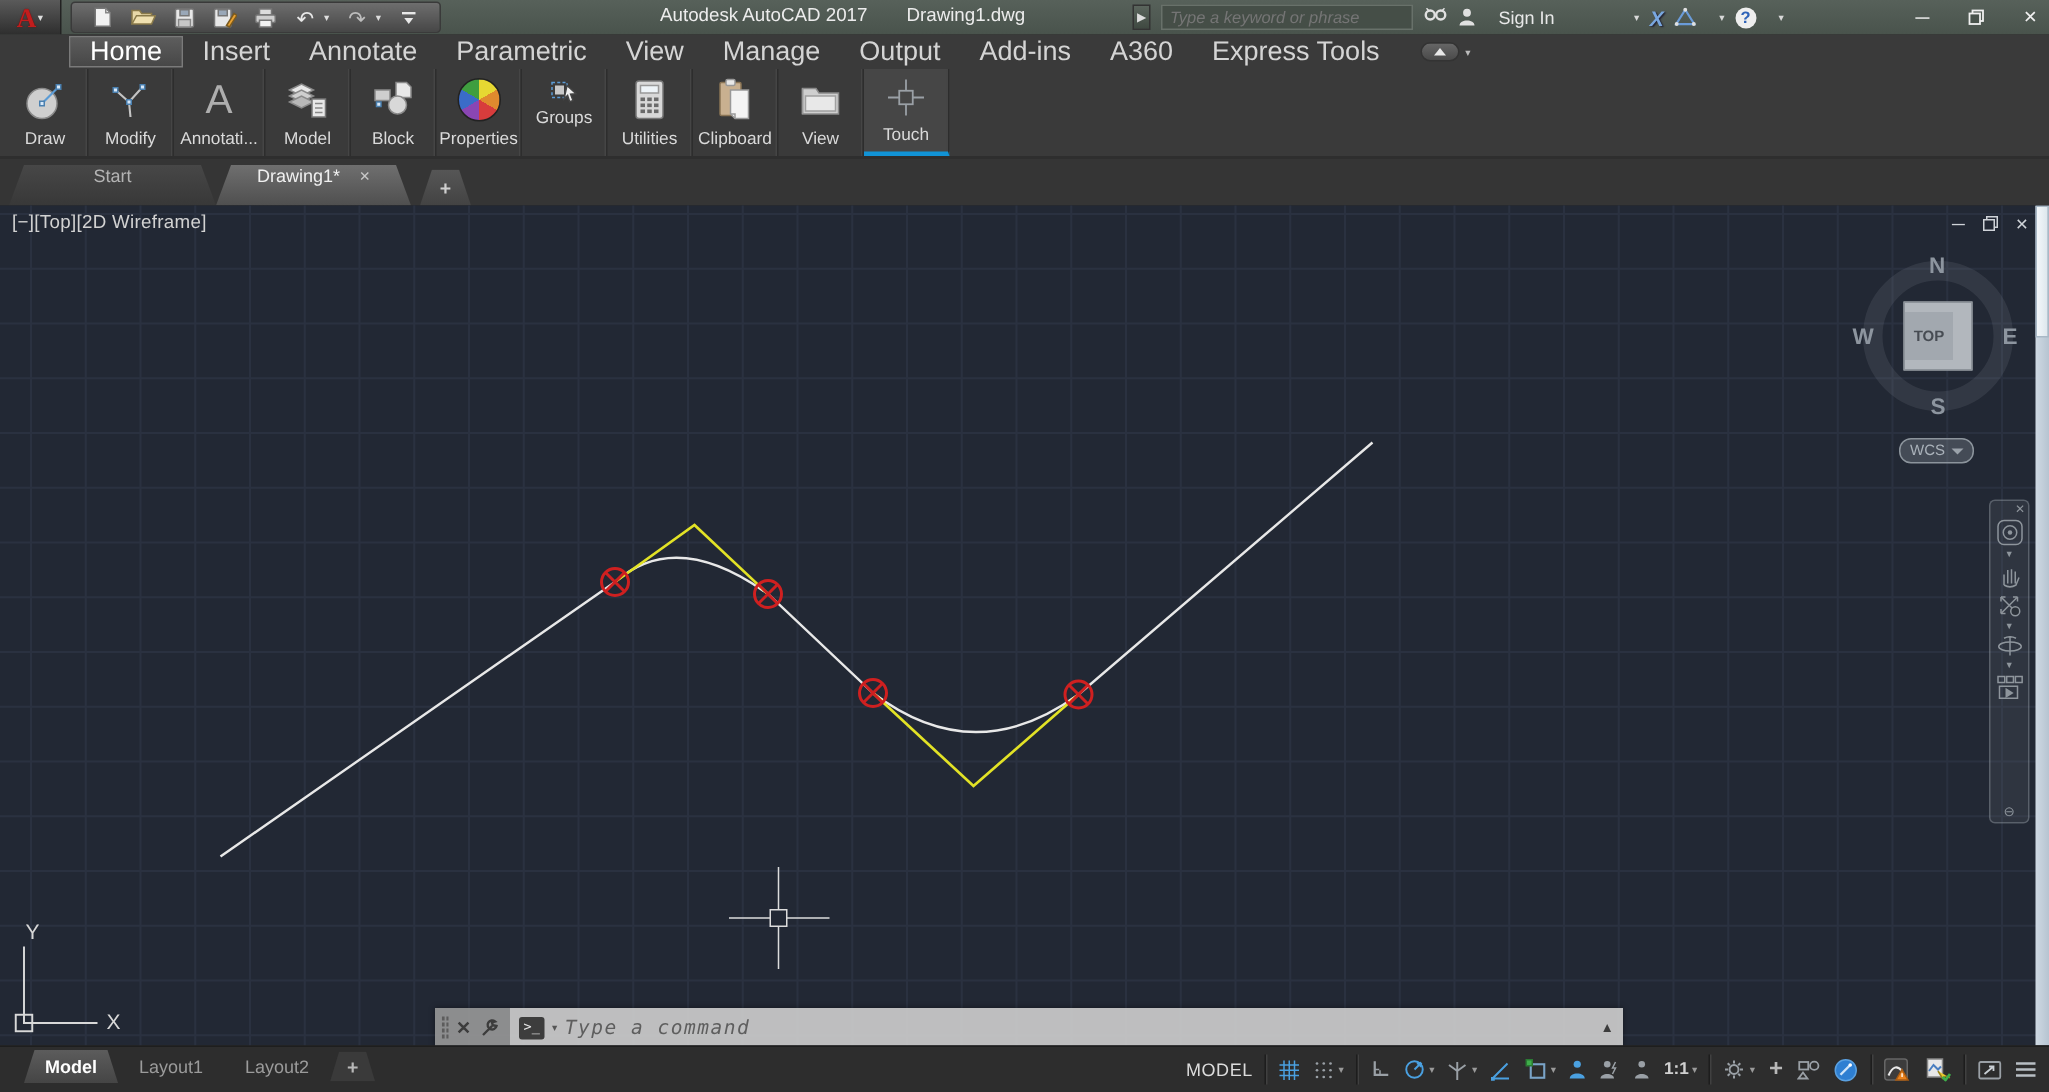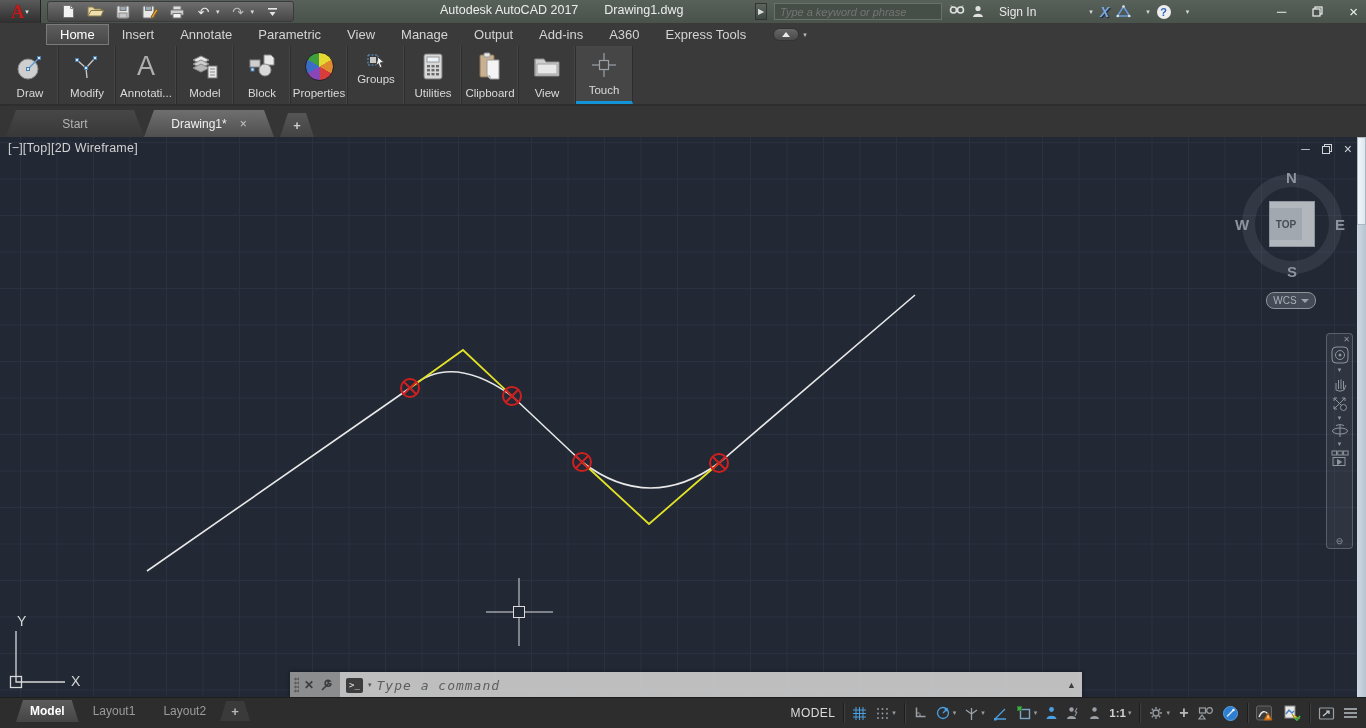--- a/index.html
+++ b/index.html
@@ -29,21 +29,21 @@
   .ic-caret { color:#d8d8d8; font-size:7px; }
   .xchg { color:#79a7e0; font-weight:bold; font-style:italic; font-size:14px; text-shadow:1px 1px 1px #223; }
   .helpq { width:14px; height:14px; border-radius:50%; background:#eee; color:#2e63b8; font-weight:bold;
     font-size:11px; display:flex; align-items:center; justify-content:center; }
   .winbtns { position:absolute; right:8px; top:0; height:23px; display:flex; align-items:center; gap:26px; }
   .winbtn { color:#f0f0f0; font-size:13px; line-height:1; }
 
   
   .menubar { position:absolute; left:0; top:23px; width:1366px; height:23px; background:#3a3a3a;
     display:flex; align-items:center; padding-left:46px; }
-  .mitem { color:#d4d4d4; font-size:13px; padding:3px 13px; height:21px; display:flex; align-items:center; }
+  .mitem { color:#d4d4d4; font-size:18px; padding:3px 13px; height:21px; display:flex; align-items:center; }
   .mitem.active { background:linear-gradient(#5d5d5d,#474747); border:1px solid #7a7a7a; color:#fff; }
   .ribbon-toggle { display:flex; align-items:center; gap:4px; margin-left:14px; }
   .rt-pill { width:26px; height:13px; background:linear-gradient(#666,#4a4a4a); border:1px solid #333;
     border-radius:7px; display:flex; align-items:center; justify-content:center; }
   .rt-up { width:0; height:0; border-left:4px solid transparent; border-right:4px solid transparent; border-bottom:5px solid #e8e8e8; }
 
   
   .ribbon { position:absolute; left:0; top:46px; width:1366px; height:60px; background:#3a3a3a;
     display:flex; align-items:stretch; padding-left:2px; border-bottom:2px solid #2e2e2e; }
   .rpanel { width:57px; display:flex; flex-direction:column; align-items:center; justify-content:flex-end;
@@ -55,21 +55,21 @@
   .rpanel.groups .rlabel { padding-bottom:10px; }
   .rpanel.touch { background:#464646; border-bottom:3px solid #1193d6; }
   .colorwheel { width:29px; height:29px; border-radius:50%;
     background:conic-gradient(#e6d832 0 60deg,#e08a2e 60deg 120deg,#d83c3c 120deg 180deg,#8a46b4 180deg 240deg,#3a6cc8 240deg 300deg,#3f9e3f 300deg 360deg);
     border:1px solid #222; }
   .bigA { font-size:27px; color:#aeaeae; font-weight:normal; line-height:1; }
 
   
   .filetabs { position:absolute; left:0; top:106px; width:1366px; height:31px; background:#353535;
     display:flex; align-items:flex-end; padding-left:6px; }
-  .ftab { height:27px; display:flex; align-items:center; justify-content:center; font-size:12px;
+  .ftab { height:27px; display:flex; justify-content:center; font-size:12px;
     clip-path:polygon(10px 0, calc(100% - 10px) 0, 100% 100%, 0 100%); }
   .ftab.start { width:138px; background:linear-gradient(#474747,#383838); color:#b4b4b4; }
   .ftab.active { width:130px; background:linear-gradient(#6f6f6f,#4f4f4f); color:#f0f0f0; gap:13px; }
   .ftab-close { color:#c8c8c8; font-size:12px; }
   .ftab-plus { width:34px; height:24px; margin-left:6px; background:linear-gradient(#565656,#434343);
     clip-path:polygon(8px 0, calc(100% - 8px) 0, 100% 100%, 0 100%);
     color:#cfcfcf; font-size:13px; font-weight:bold; display:flex; align-items:center; justify-content:center; }
 
   
   .canvas { position:absolute; left:0; top:137px; width:1366px; height:560px; background:#222834; overflow:hidden;

